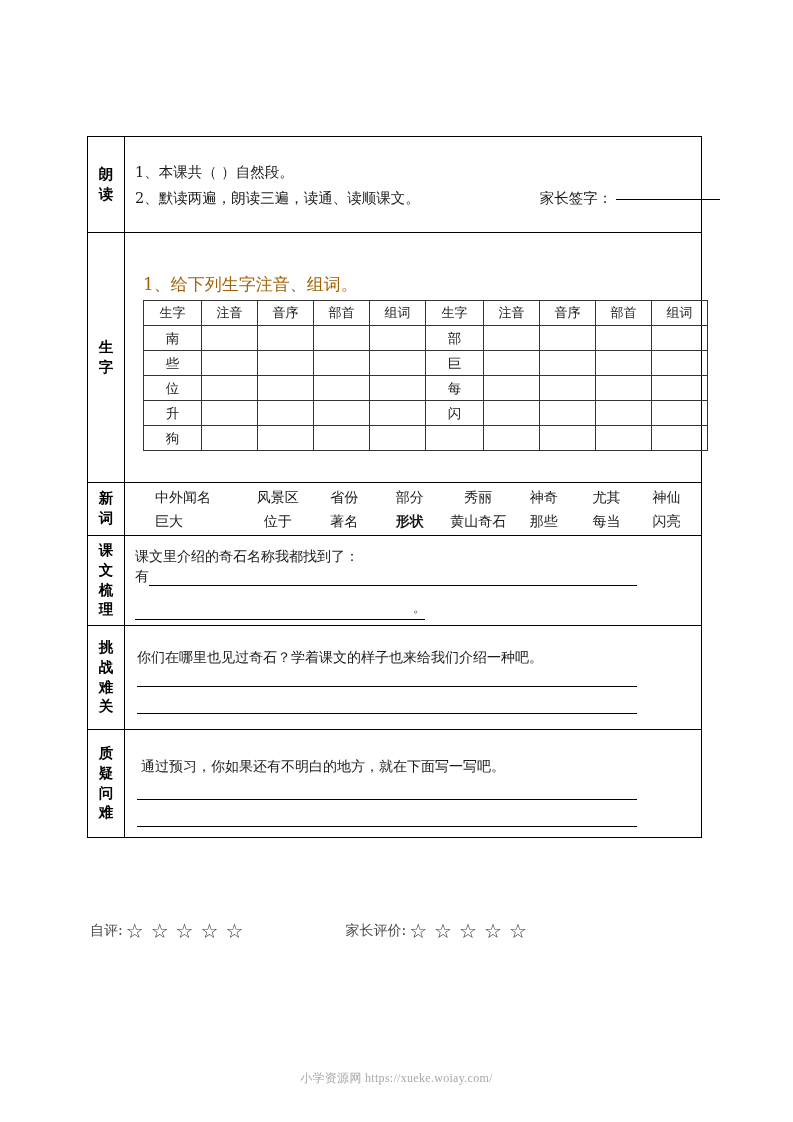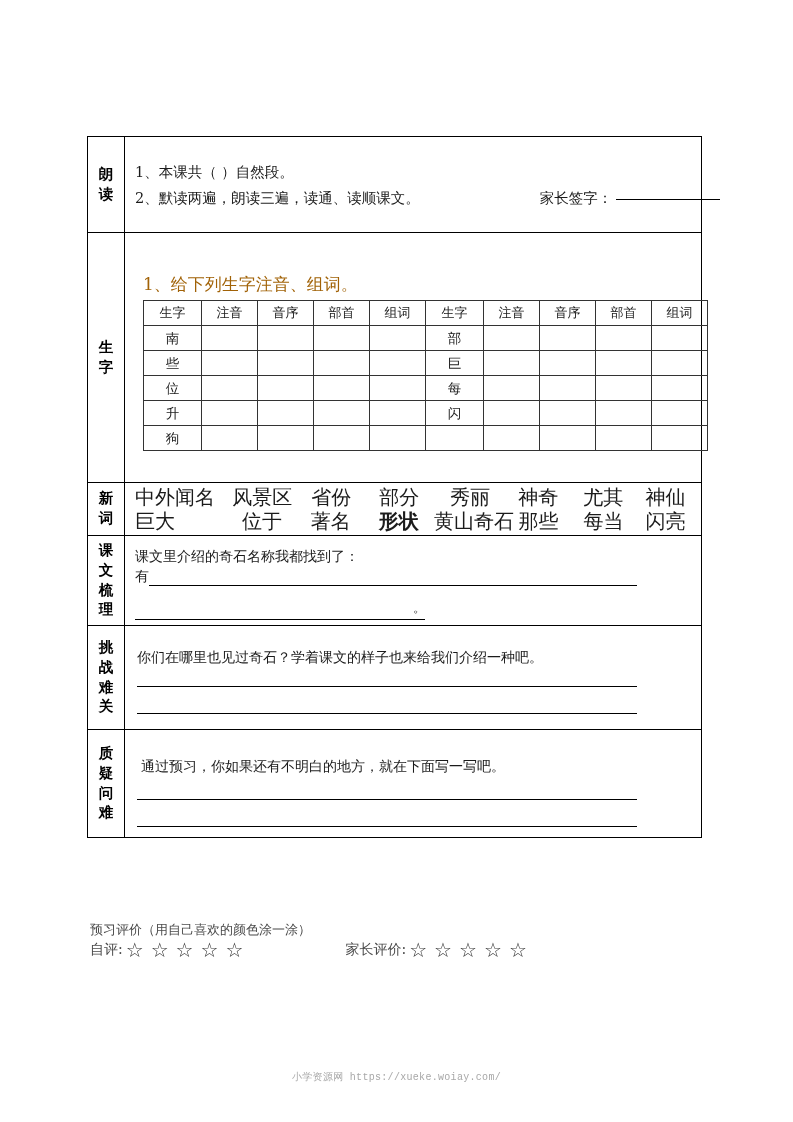--- a/index.html
+++ b/index.html
@@ -126,24 +126,25 @@
     line-height: 24px;
   }
   .char-table td.hdr { font-size: 13px; }
   .col-zi   { width: 57px; }
   .col-oth  { width: 55px; }
 
   
   .r-words { height: 53px; }
   .words-row {
     display: flex;
-    font-size: 20px;
+    font-size: 14px;
     line-height: 24px;
     color: #1b1b1b;
     padding-left: 2px;
+    margin-left: 20px;
   }
   .words-row .w {
     display: block;
     text-align: center;
     white-space: nowrap;
   }
   .wrow1 .w:nth-child(1){ width: 92px; text-align:left; padding-left:2px;}
   .wrow1 .w:nth-child(2){ width: 74px; }
   .wrow1 .w:nth-child(3){ width: 66px; }
   .wrow1 .w:nth-child(4){ width: 72px; }
@@ -257,22 +258,22 @@
     margin-right: 7px;
   }
 
   
   .footer {
     position: absolute;
     left: 0;
     top: 1070px;
     width: 793px;
     text-align: center;
-    font-family: Liberation Mono, monospace;
-    font-size: 10px;
+    font-family: Liberation Serif, serif;
+    font-size: 12px;
     color: #a8a8a8;
     letter-spacing: 0.3px;
   }
 </style>
 </head>
 <body>
 
 <div class="page">
 
 
@@ -472,21 +473,20 @@
             <div class="sp-26"></div>
             <div class="blank-long"></div>
           </div>
         </td>
       </tr>
 
     </tbody>
   </table>
 
   <div class="eval">
-    <div class="eval-title">预习评价（用自己喜欢的颜色涂一涂）</div>
     <div class="eval-row">
 
       <div class="eval-group">
         <span>自评:</span>
         <span class="stars">
           <span class="star">☆</span>
           <span class="star">☆</span>
           <span class="star">☆</span>
           <span class="star">☆</span>
           <span class="star">☆</span>

